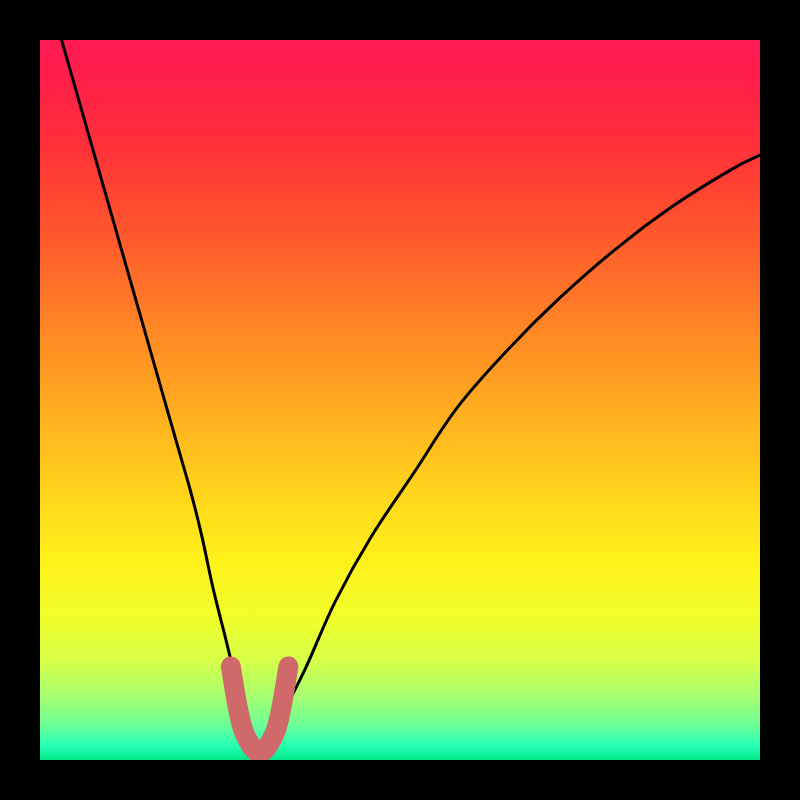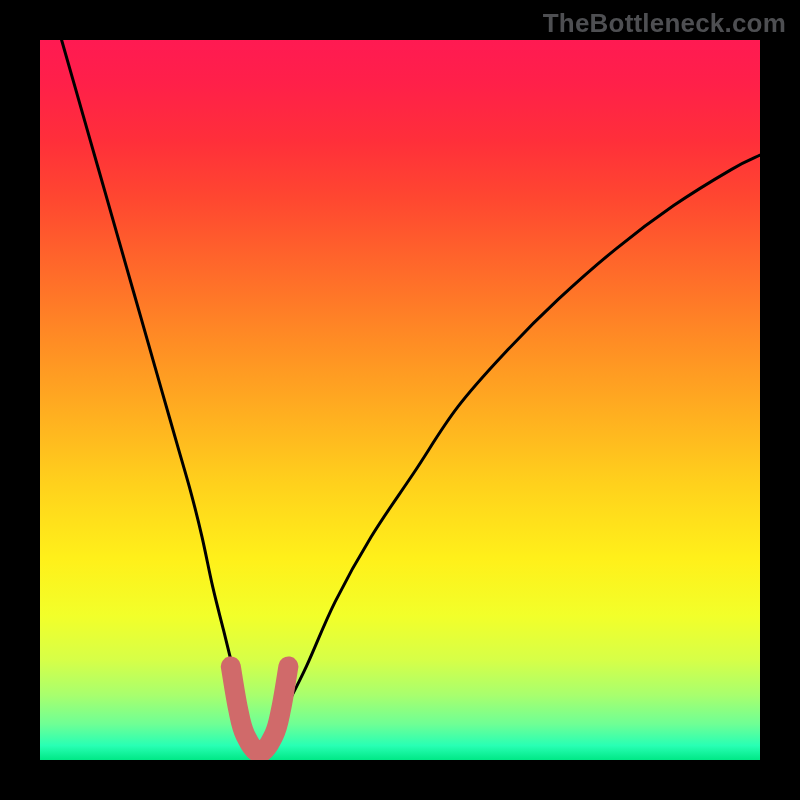--- a/index.html
+++ b/index.html
@@ -35,21 +35,20 @@
     color: #4e4f52;
     letter-spacing: 0.2px;
   }
   svg { display: block; }
 </style>
 </head>
 <body>
 
 <div class="frame">
 
-  <div class="attrib">TheBottleneck.com</div>
 
   <div class="plot-area">
     <svg id="chart-svg" width="720" height="720" viewBox="0 0 720 720">
       <defs>
         <linearGradient id="bg-grad" x1="0" y1="0" x2="0" y2="1">
             <stop offset="0%" stop-color="#ff1a52"></stop>
             <stop offset="6%" stop-color="#ff2049"></stop>
             <stop offset="14.000000000000002%" stop-color="#ff2f3a"></stop>
             <stop offset="22%" stop-color="#ff4730"></stop>
             <stop offset="32%" stop-color="#ff6a2a"></stop>

